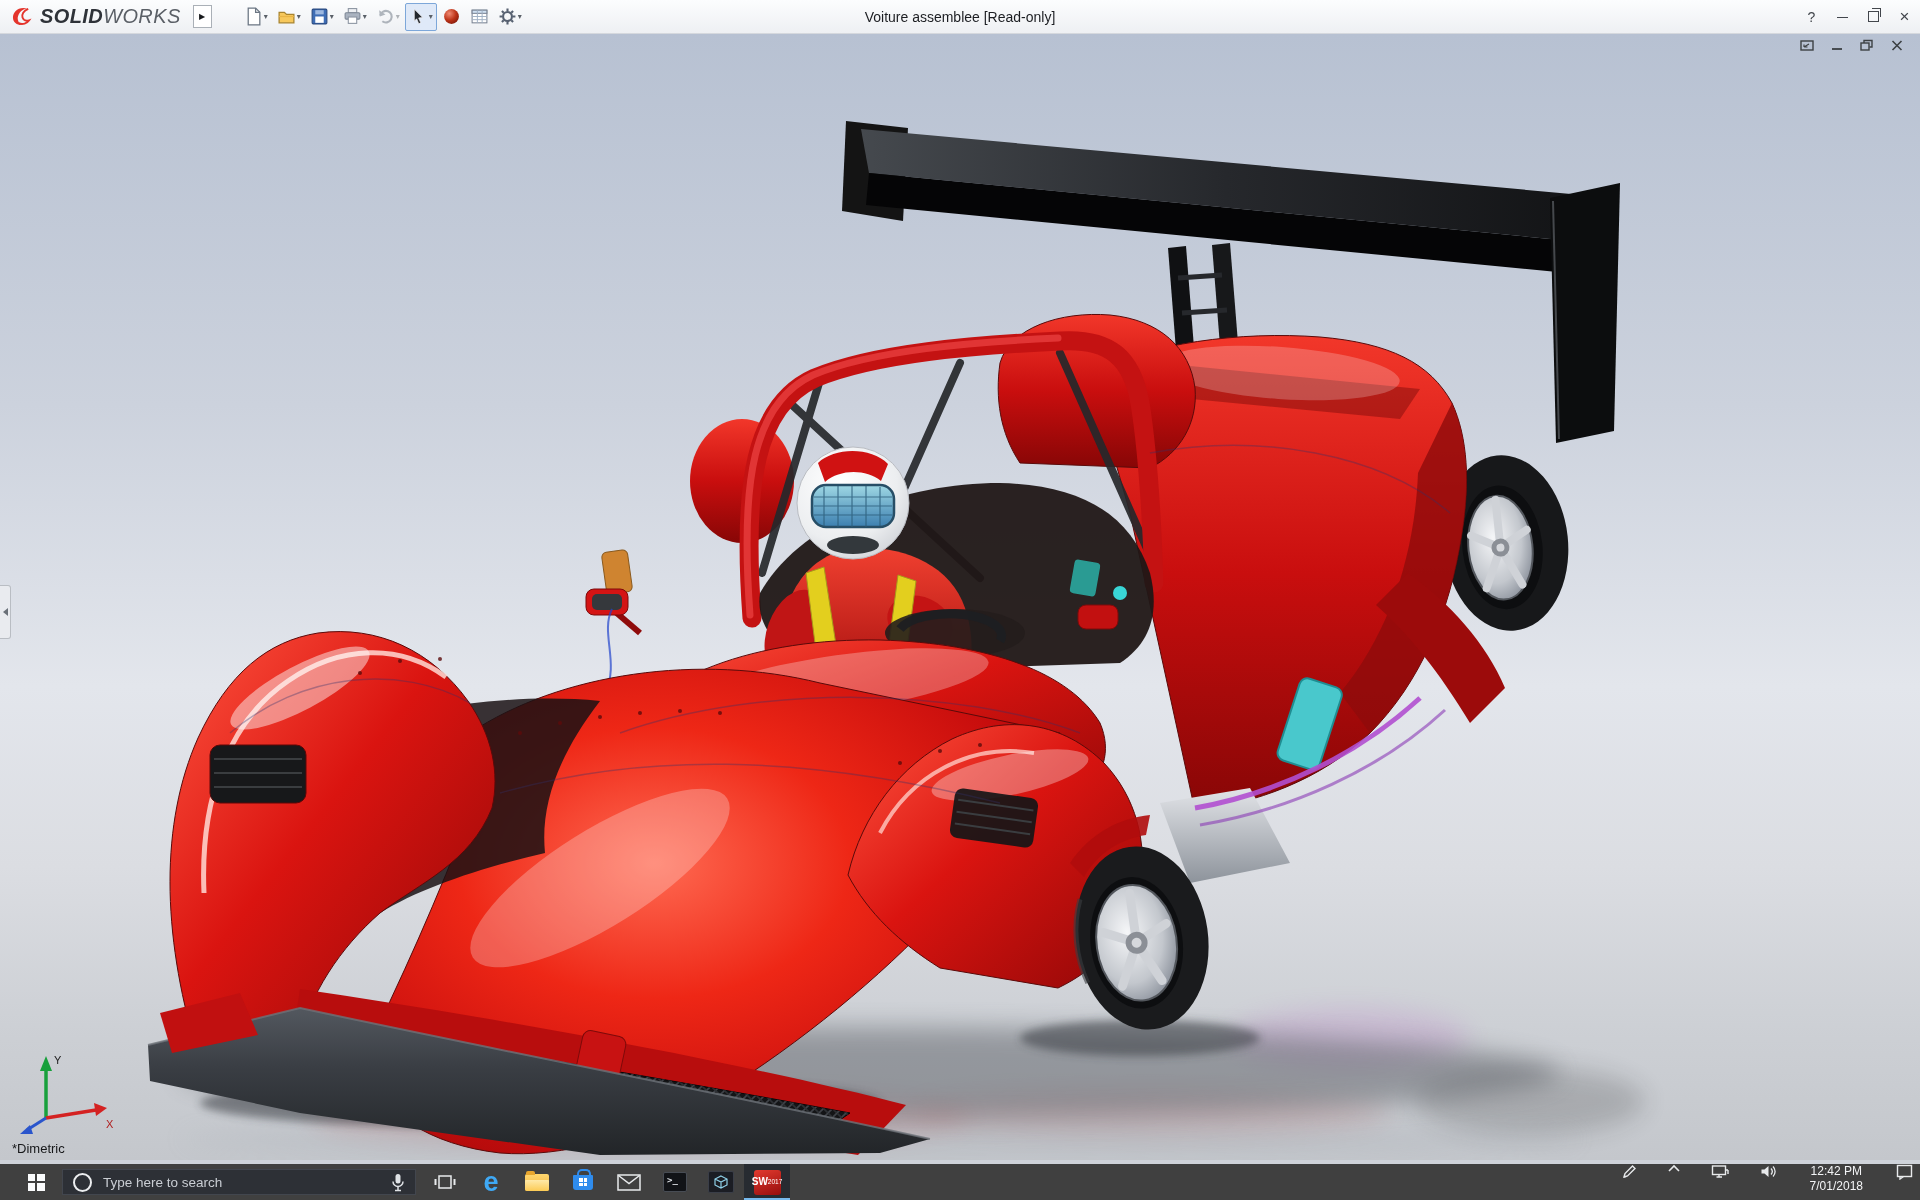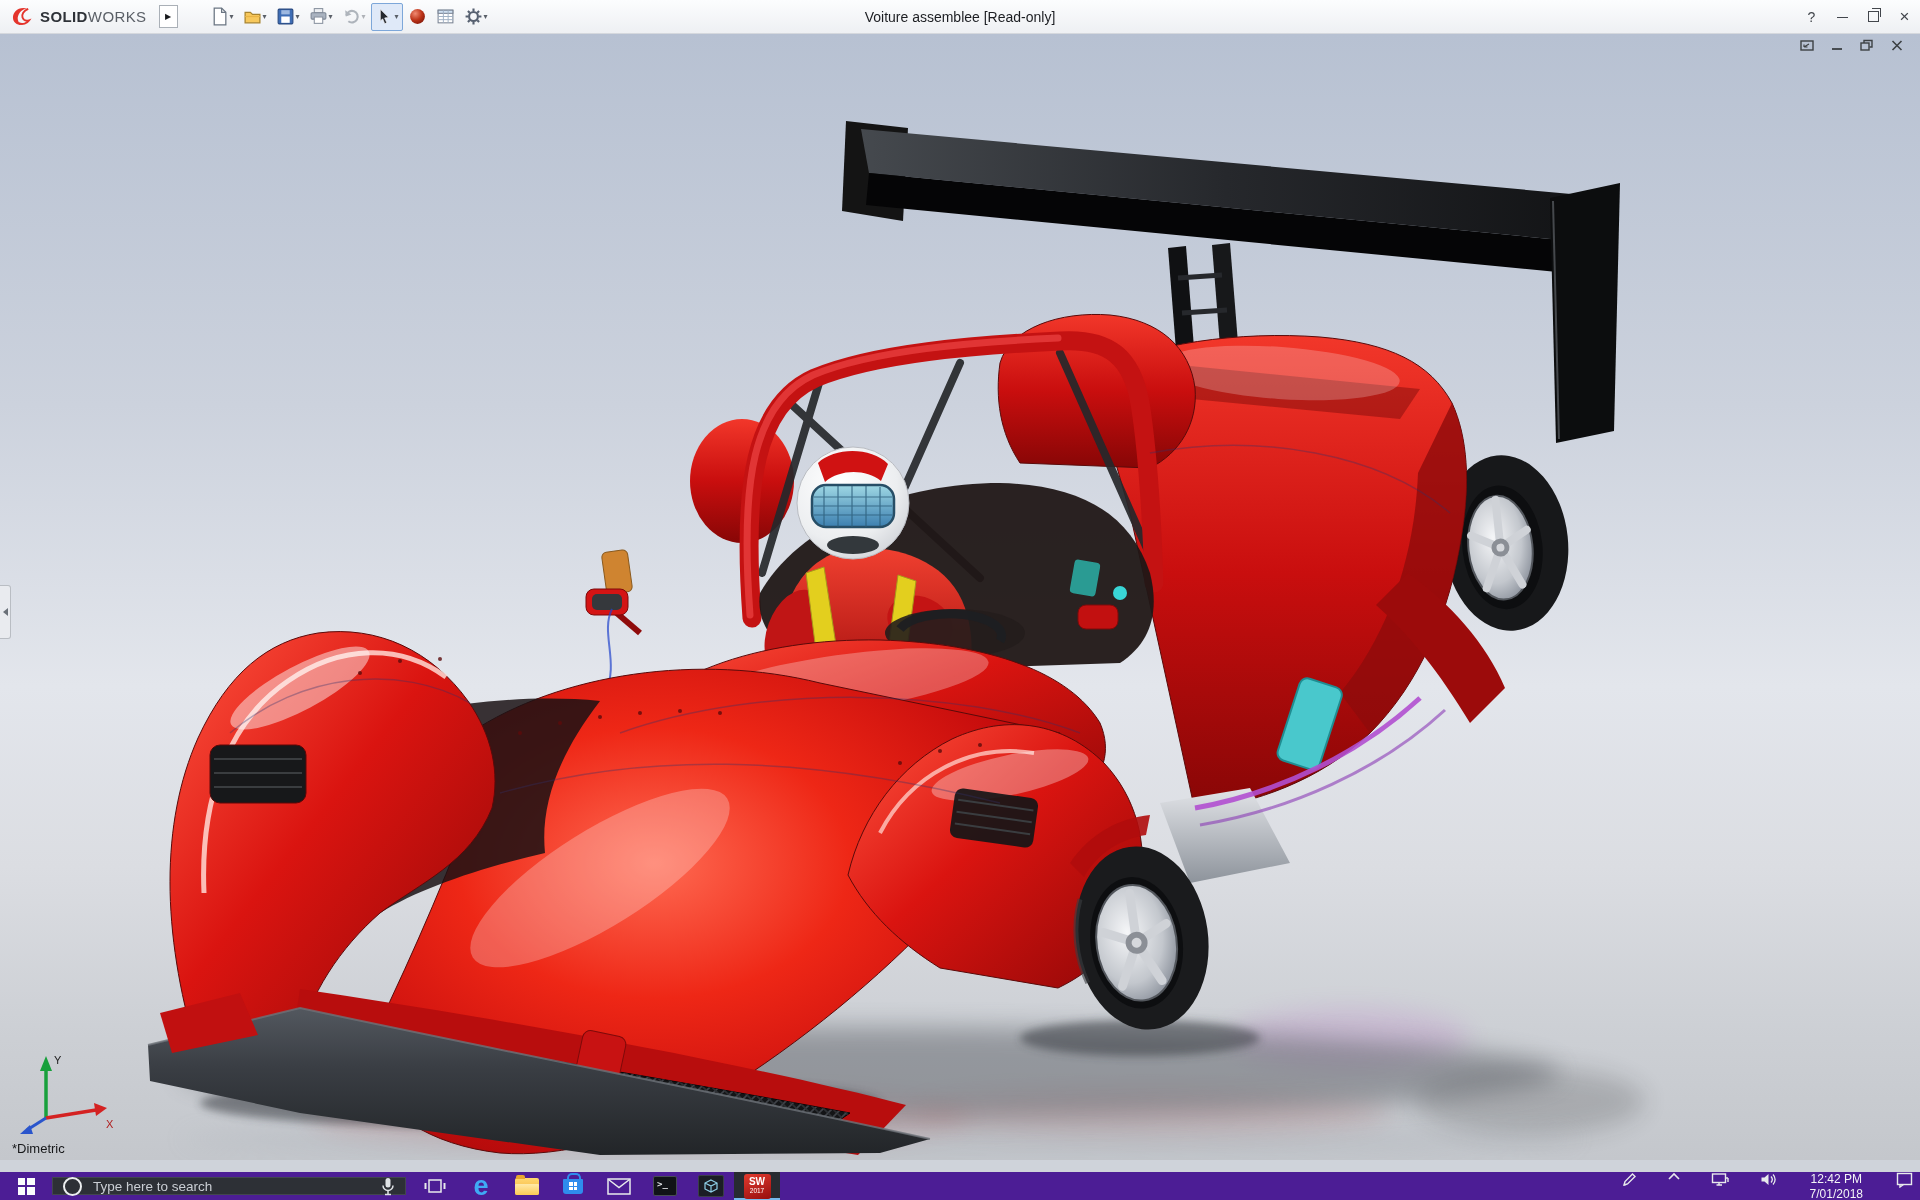--- a/index.html
+++ b/index.html
@@ -4,21 +4,21 @@
 <style>
   html,body{margin:0;padding:0;}
   body{width:1920px;height:1200px;overflow:hidden;position:relative;
        font-family:"Liberation Sans",sans-serif;background:#cfd3da;}
 
   
   .titlebar{position:absolute;top:0;left:0;right:0;height:33px;
     background:linear-gradient(#fcfdfe,#eef0f3);border-bottom:1px solid #d5d8dd;
     display:flex;align-items:center;z-index:30;}
   .brand{display:flex;align-items:center;gap:5px;padding:0 6px 0 10px;}
-  .brand-text{font-size:15px;letter-spacing:.4px;color:#5a5f66;}
+  .brand-text{font-size:20px;letter-spacing:.4px;color:#5a5f66;font-style:italic;}
   .brand-text b{color:#2e3238;font-weight:700;}
   .flyout-btn{width:17px;height:21px;border:1px solid #aab0b7;background:#fff;
     display:flex;align-items:center;justify-content:center;font-size:8px;color:#16181b;margin-left:6px;}
   .toolbar{display:flex;align-items:center;margin-left:28px;gap:1px;height:33px;}
   .tbtn{height:26px;display:flex;align-items:center;padding:0 3px;border:1px solid transparent;border-radius:2px;}
   .tbtn .caret{font-size:8px;color:#5a6068;margin-left:1px;}
   .tbtn.active{background:#dfe9f8;border-color:#7da7d9;}
   .tbtn.disabled{opacity:.45;}
   .win-title{position:absolute;left:50%;transform:translateX(-50%);font-size:14px;color:#1c1e22;white-space:nowrap;}
   .win-controls{position:absolute;right:0;top:0;height:33px;display:flex;align-items:center;}
@@ -33,22 +33,22 @@
   .viewport svg.scene{display:block;width:1920px;height:1127px;}
   .doc-controls{position:absolute;top:5px;right:14px;display:flex;gap:13px;z-index:5;}
   .doc-controls svg{display:block;}
   .pane-handle{position:absolute;left:0;top:552px;width:10px;height:52px;background:#e9ebef;
     border:1px solid #b9bdc3;border-left:none;border-radius:0 3px 3px 0;display:flex;align-items:center;justify-content:center;}
   .pane-handle i{width:0;height:0;border-top:4px solid transparent;border-bottom:4px solid transparent;border-right:5px solid #6a7078;}
   .triad{position:absolute;left:10px;bottom:24px;}
   .view-label{position:absolute;left:12px;bottom:4px;font-size:13px;color:#17181a;}
 
   
-  .taskbar{position:absolute;bottom:0;left:0;right:0;height:28px;background:#4c1d95;
-    display:flex;align-items:stretch;z-index:40;color:#e8eaec;}
+  .taskbar{position:absolute;bottom:0;left:0;right:0;height:36px;background:#404040;
+    display:flex;align-items:stretch;z-index:40;color:#e8eaec;padding-left:10px;}
   .tb-start{width:52px;display:flex;align-items:center;justify-content:center;}
   .winlogo{width:17px;height:17px;display:grid;grid-template-columns:1fr 1fr;grid-template-rows:1fr 1fr;gap:2px;}
   .winlogo i{background:#fbfcfd;}
   .tb-search{width:332px;margin:5px 6px 5px 0;background:#2d3036;border:1px solid #42464e;
     display:flex;align-items:center;gap:9px;padding:0 10px;}
   .cortana-ring{width:15px;height:15px;border:2px solid #eceef0;border-radius:50%;flex:none;}
   .tb-search input{flex:1;background:transparent;border:none;outline:none;color:#caced4;font-size:13.5px;font-family:"Liberation Sans",sans-serif;}
   .tb-search input::placeholder{color:#caced4;}
   .tb-app{width:46px;display:flex;align-items:center;justify-content:center;}
   .tb-app.active{background:#272b31;box-shadow:inset 0 -2px 0 #76b9ed;}
@@ -57,21 +57,21 @@
   .folder::before{content:"";position:absolute;top:-3px;left:1px;width:9px;height:4px;background:#e8a62e;border-radius:2px 2px 0 0;}
   .folder::after{content:"";position:absolute;left:0;right:0;bottom:0;height:11px;background:linear-gradient(#ffe9a8,#fccb55);border-radius:1px 1px 2px 2px;}
   .storebag{width:20px;height:15px;background:#2f8ced;border-radius:1px 1px 3px 3px;position:relative;display:flex;align-items:center;justify-content:center;}
   .storebag::before{content:"";position:absolute;top:-6px;left:4px;width:10px;height:6px;border:2px solid #2f8ced;border-bottom:none;border-radius:5px 5px 0 0;}
   .storebag b{width:8px;height:8px;display:grid;grid-template-columns:1fr 1fr;grid-template-rows:1fr 1fr;gap:1px;}
   .storebag b i{background:#fff;}
   .console{width:24px;height:20px;background:#111317;border:1px solid #474c54;border-radius:2px;
     color:#e3e6ea;font:700 9px "DejaVu Sans Mono",monospace;display:flex;padding:2px 0 0 3px;box-sizing:border-box;}
   .cubebox{width:24px;height:20px;background:#1b1d24;border:1px solid #3a3e48;border-radius:2px;display:flex;align-items:center;justify-content:center;}
   .swicon{width:27px;height:25px;background:linear-gradient(160deg,#e23a2e,#970e0e);border-radius:3px;color:#fff;
-    display:flex;flex-direction:column;align-items:center;justify-content:center;line-height:1;}
+    display:flex;align-items:center;justify-content:center;line-height:1;}
   .swicon .sw1{font-size:10px;font-weight:700;}
   .swicon .sw2{font-size:6.5px;margin-top:1px;}
   .tb-tray{margin-left:auto;display:flex;align-items:flex-start;gap:17px;}
   .tray-item{display:flex;align-items:center;justify-content:center;padding:0 7px;}
   .tray-clock{display:flex;flex-direction:column;align-items:center;justify-content:center;font-size:12px;line-height:15px;padding:0 9px;color:#f3f4f6;}
 </style>
 </head>
 <body>
 
 <div class="titlebar">

